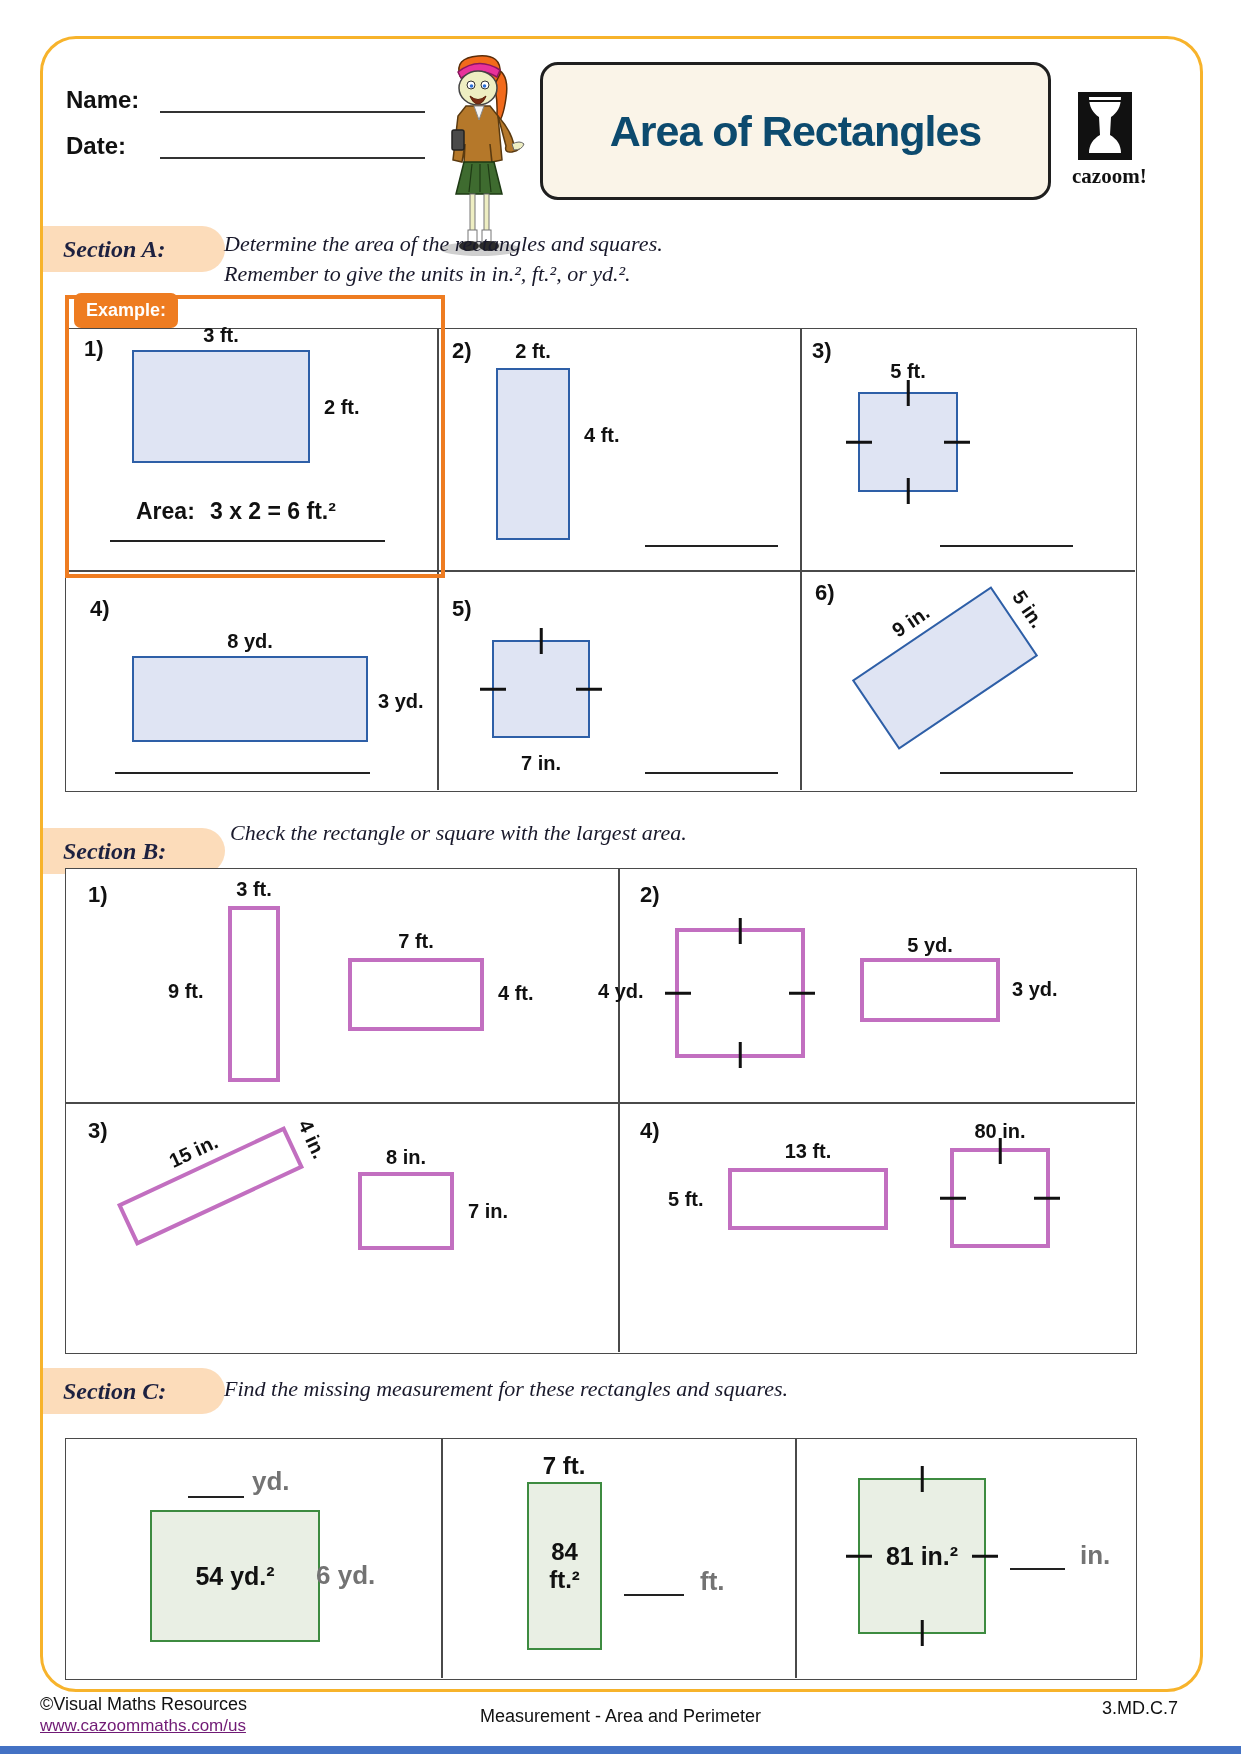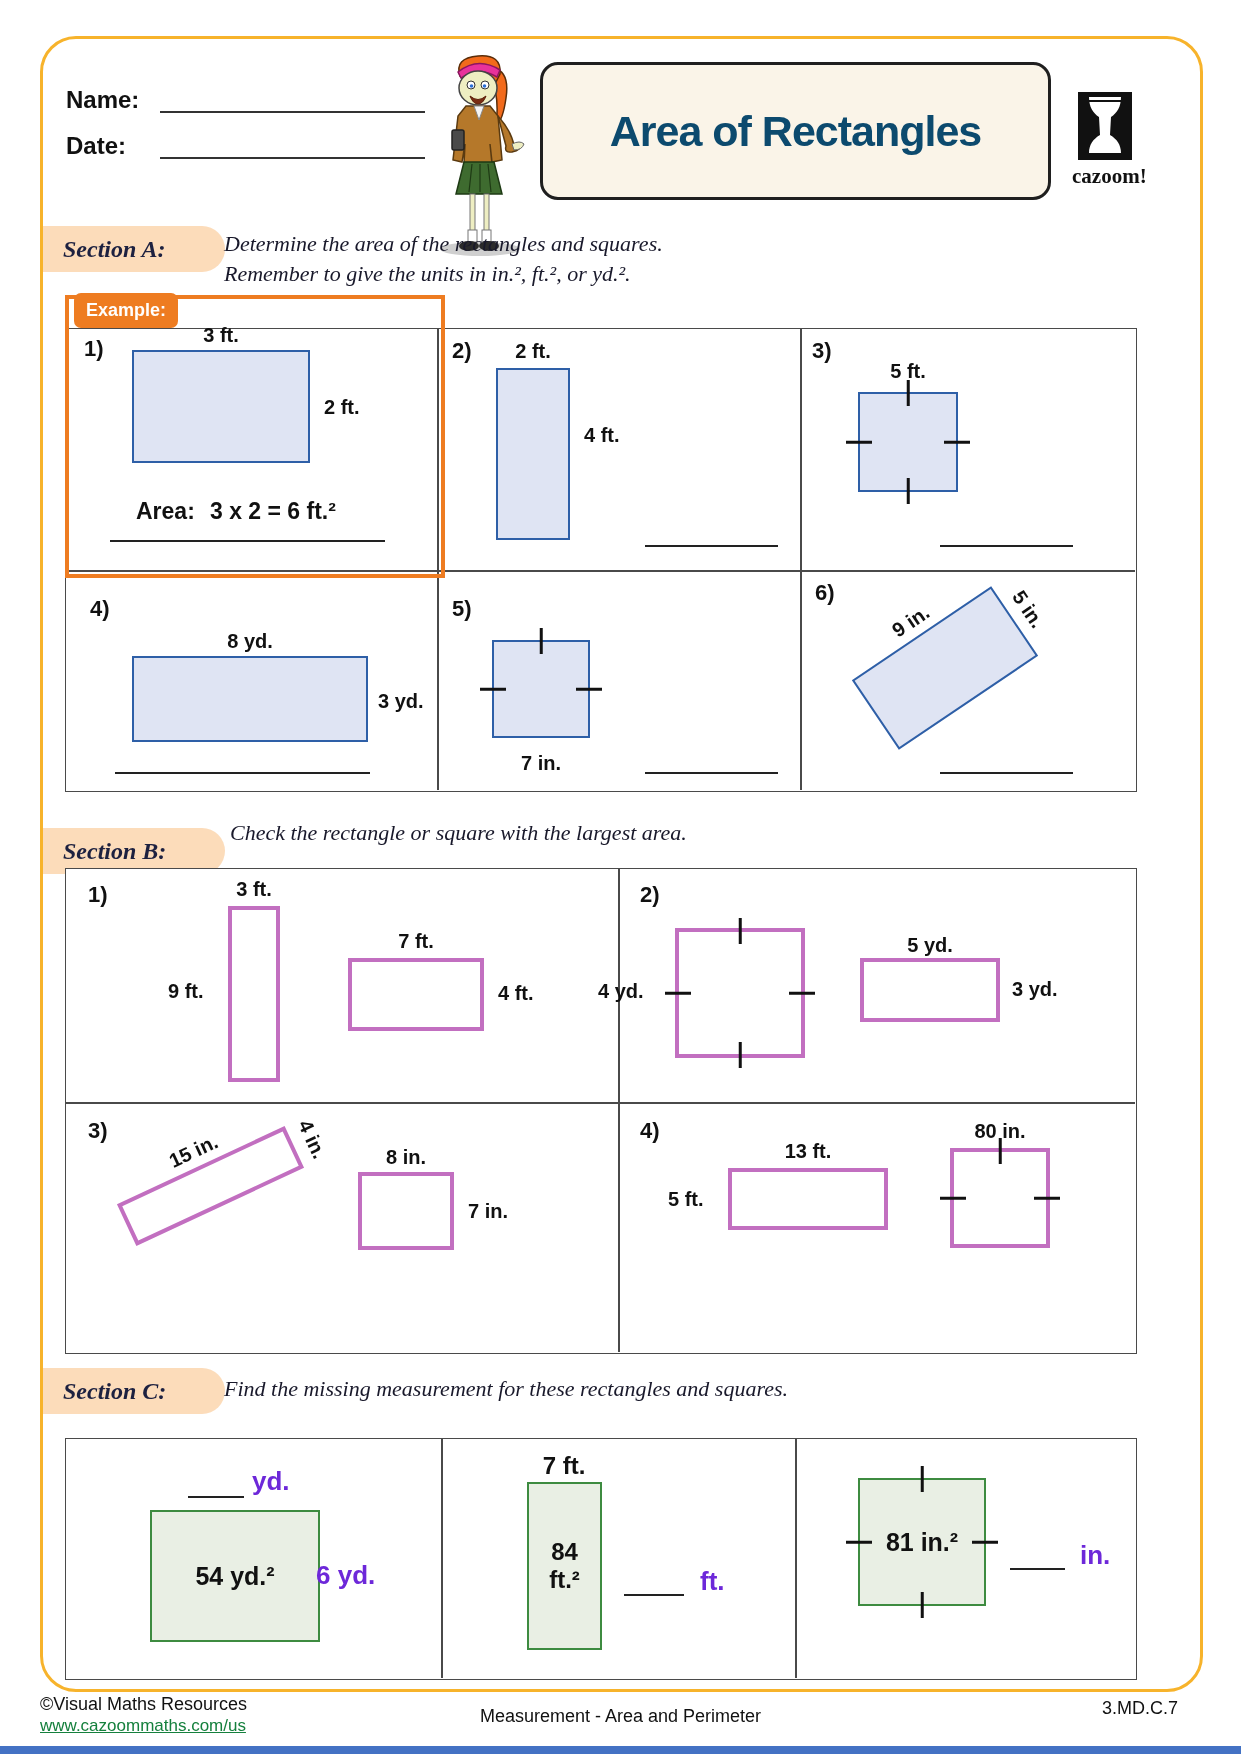--- a/index.html
+++ b/index.html
@@ -34,25 +34,25 @@
   .purple{background:#fff;border:4px solid #c26fc0;}
   .green{background:#e9efe4;border:2.5px solid #3d8b40;}
   .tick{position:absolute;background:#111;}
   .tick.t{width:2.5px;height:26px;left:50%;top:-14px;transform:translateX(-50%);}
   .tick.b{width:2.5px;height:26px;left:50%;bottom:-14px;transform:translateX(-50%);}
   .tick.l{width:26px;height:2.5px;left:-14px;top:50%;transform:translateY(-50%);}
   .tick.r{width:26px;height:2.5px;right:-14px;top:50%;transform:translateY(-50%);}
   .ans{border-bottom:2.5px solid #222;}
   .blank{border-bottom:2.5px solid #222;}
   .areatxt{font-weight:bold;font-size:23px;color:#111;white-space:nowrap;}
-  .bigdim{font-weight:bold;font-size:26px;color:#6d28d9;white-space:nowrap;}
+  .bigdim{font-weight:bold;font-size:26px;color:#737373;white-space:nowrap;}
   .cinner{font-weight:bold;font-size:25px;color:#111;text-align:center;white-space:nowrap;}
   
   .foot{font-size:18px;color:#111;}
-  .url{font-size:17px;color:#15803d;text-decoration:underline;}
+  .url{font-size:17px;color:#701a75;text-decoration:underline;}
   .bluebar{left:0;bottom:0;width:1241px;height:8px;background:#4472c4;}
 </style>
 </head>
 <body>
 
 <div id="page">
 
   <div class="abs frame"></div>
 
   <div class="abs hlabel" style="left:66px;top:86px;">Name:</div>
@@ -225,21 +225,21 @@
   <div class="abs bigdim" style="left:316px;top:1560px;">6 yd.</div>
 
   <div class="abs dim ctr" style="left:564px;top:1452px;font-size:24px;">7 ft.</div>
   <div class="shape green" style="left:527px;top:1482px;width:75px;height:168px;display:flex;flex-direction:column;align-items:center;justify-content:center;">
     <span class="cinner" style="font-size:24px;">84</span>
     <span class="cinner" style="font-size:24px;">ft.²</span>
   </div>
   <div class="abs blank" style="left:624px;top:1568px;width:60px;height:26px;"></div>
   <div class="abs bigdim" style="left:700px;top:1566px;">ft.</div>
 
-  <div class="shape green" style="left:858px;top:1478px;width:128px;height:128px;display:flex;align-items:center;justify-content:center;">
+  <div class="shape green" style="left:858px;top:1478px;width:128px;height:156px;display:flex;align-items:center;justify-content:center;">
     <div class="tick t"></div>
     <div class="tick b"></div>
     <div class="tick l"></div>
     <div class="tick r"></div>
     <span class="cinner">81 in.²</span>
   </div>
   <div class="abs blank" style="left:1010px;top:1542px;width:55px;height:26px;"></div>
   <div class="abs bigdim" style="left:1080px;top:1540px;">in.</div>
 
   <div class="abs foot" style="left:40px;top:1694px;">©Visual Maths Resources</div>

